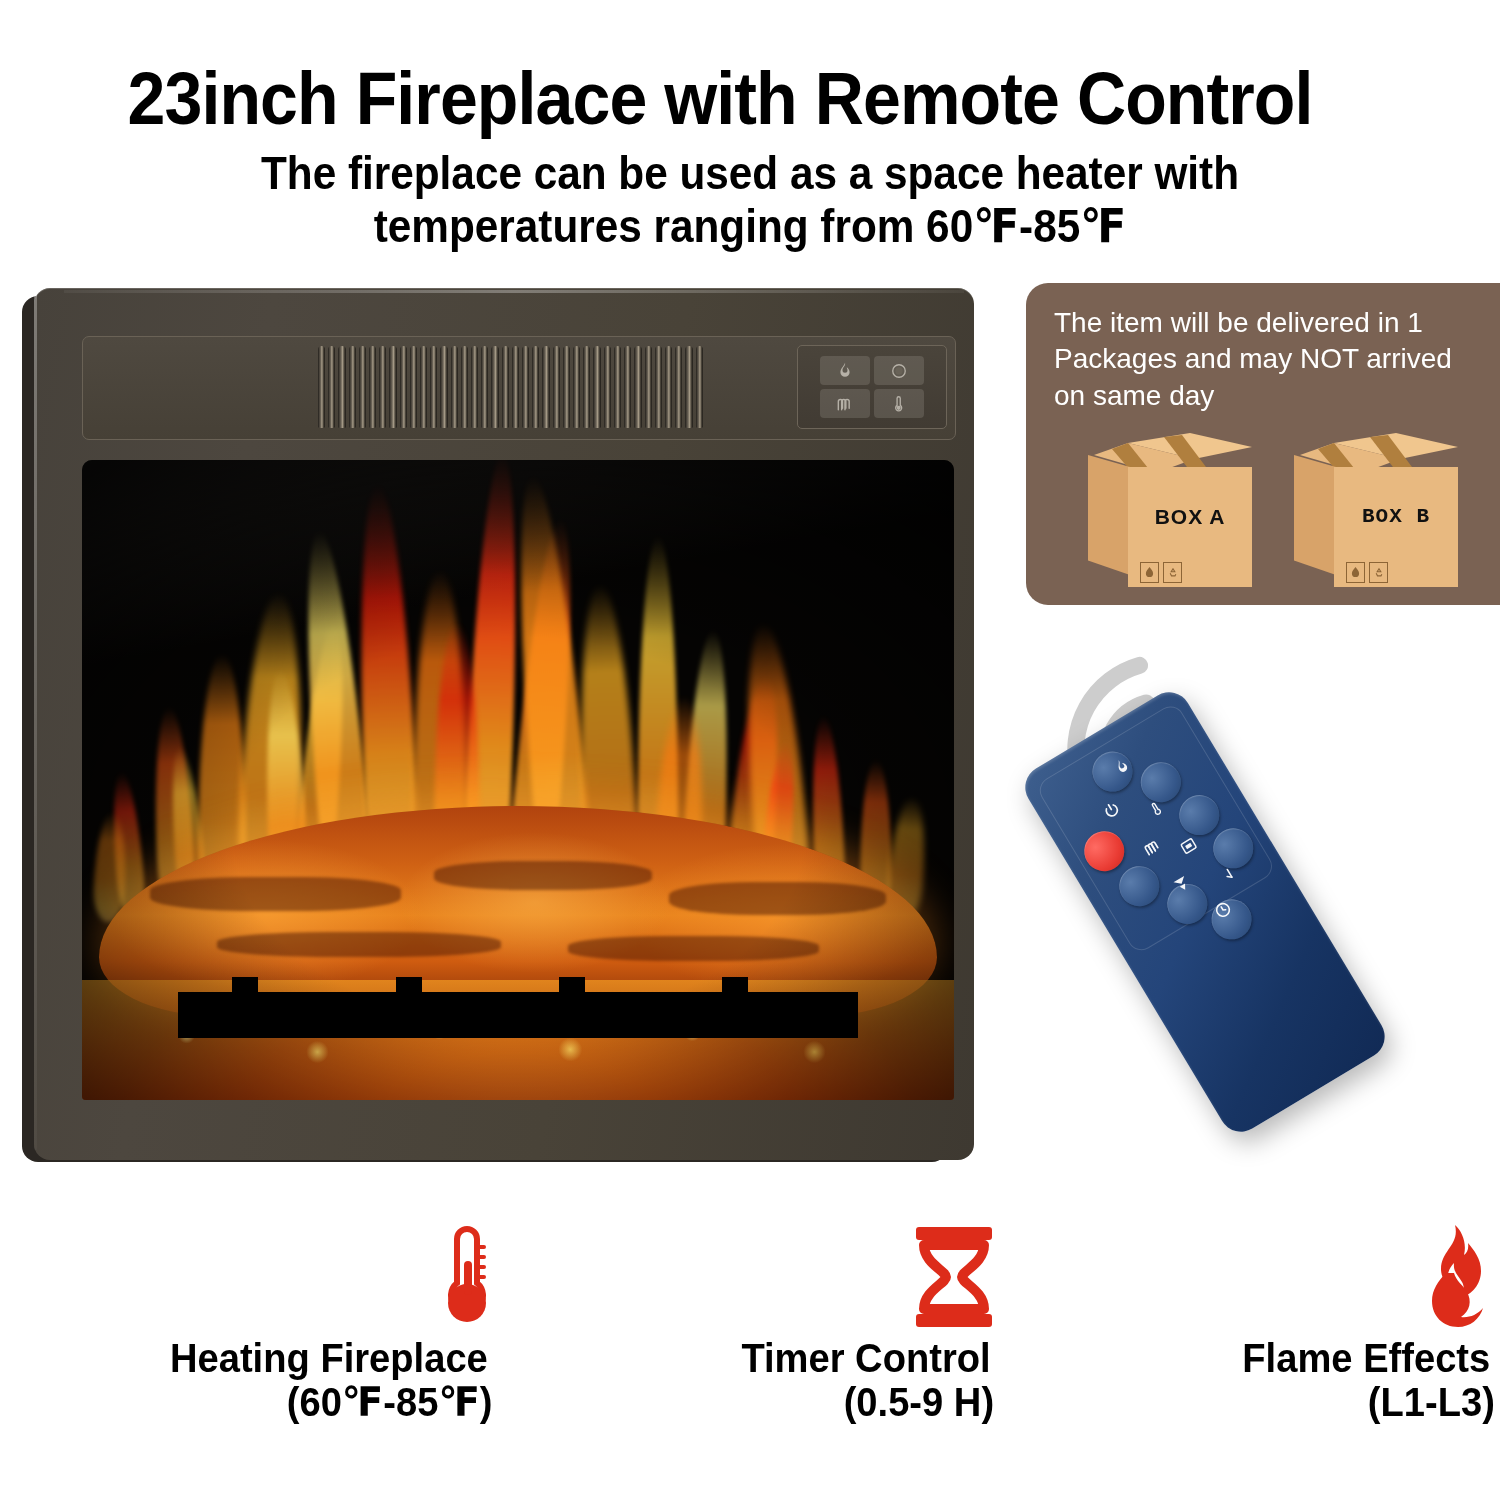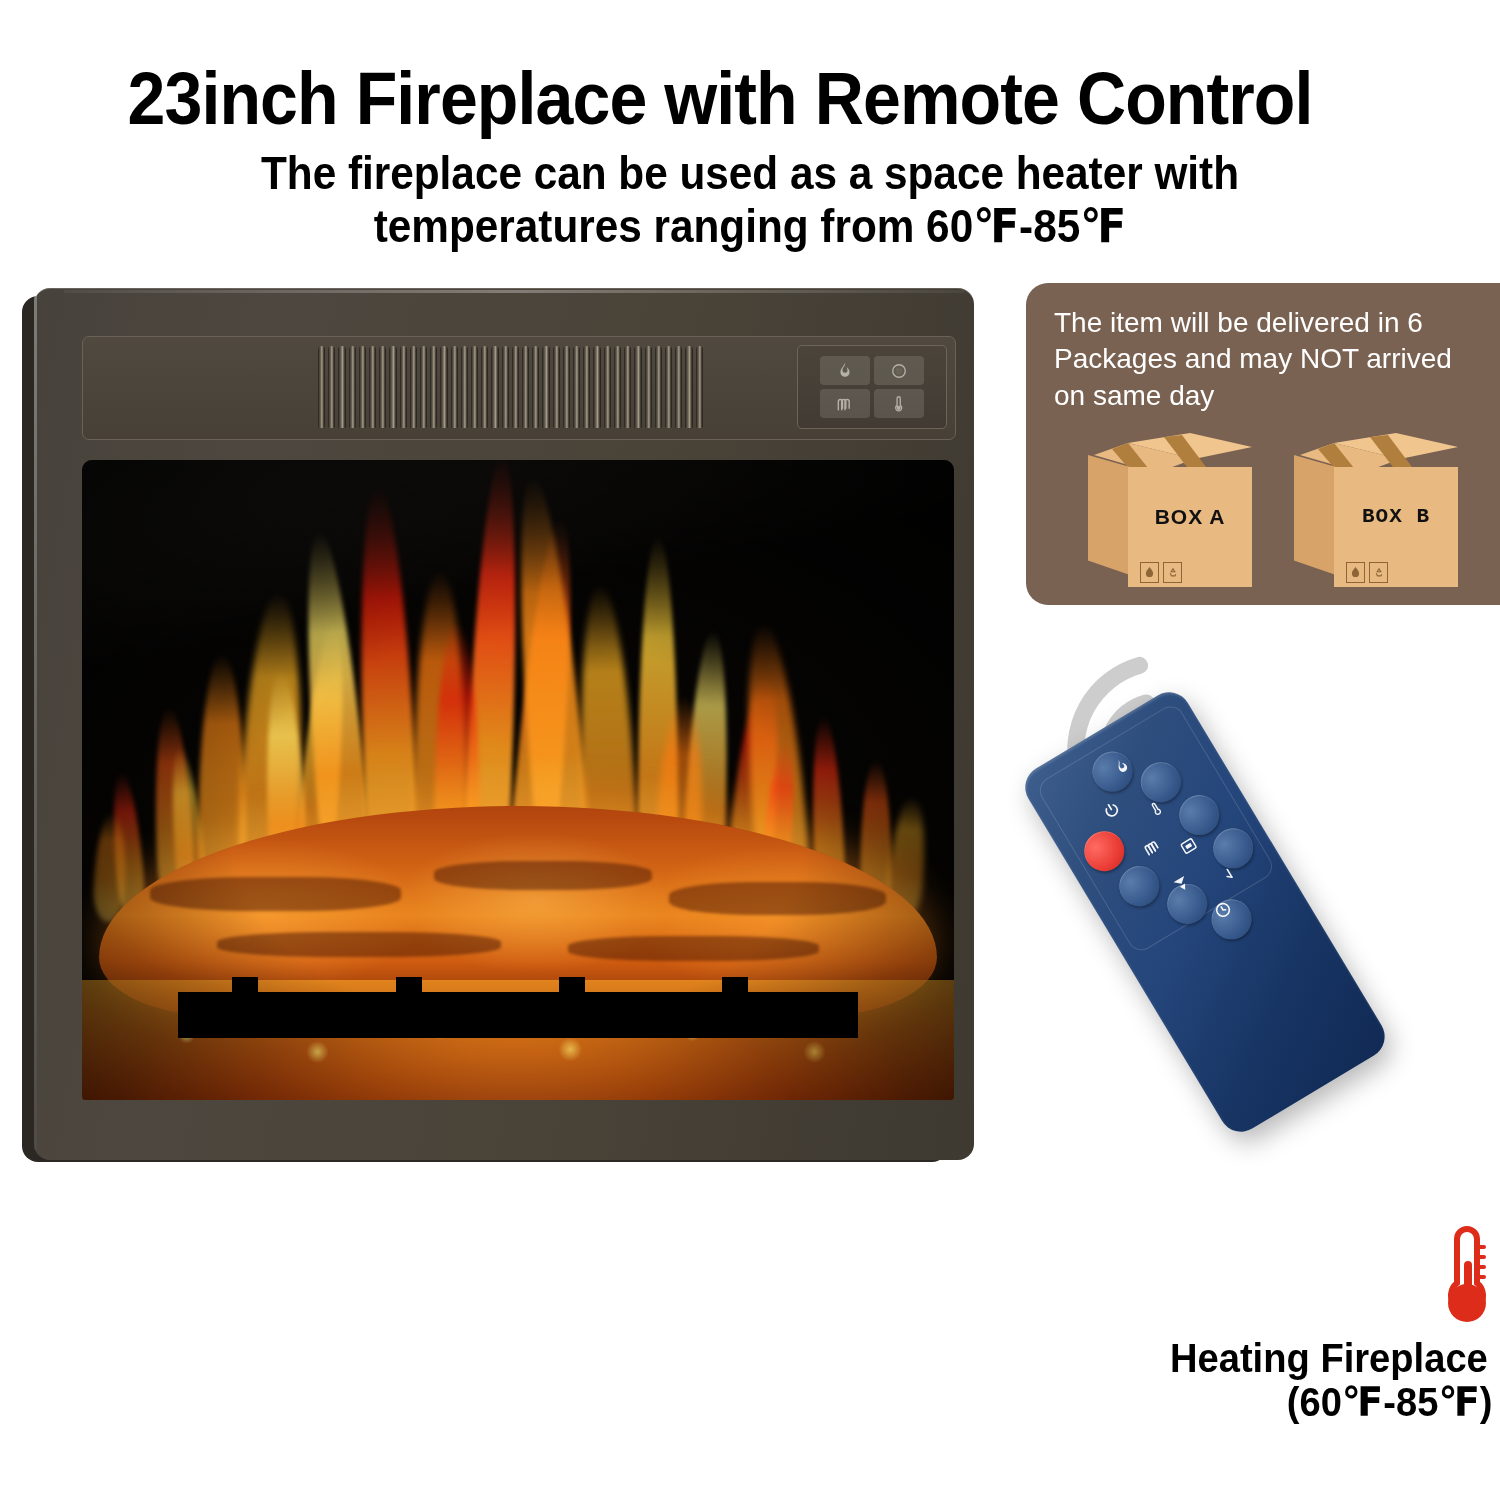--- a/index.html
+++ b/index.html
@@ -251,21 +251,21 @@
         <div class="grate-tab" style="left:80%"></div>
       </div>
       <div class="glass-tint"></div>
       <div class="win-vignette"></div>
     </div>
   </div>
   <div class="fp-edge-hl"></div>
 </div>
 
 <div id="notice">
-  <div id="notice-text">The item will be delivered in 6 Packages and may NOT arrived on same day</div>
+  <div id="notice-text">The item will be delivered in 1 Packages and may NOT arrived on same day</div>
 
   <div class="boxwrap" style="left:62px;">
     <svg class="bx-top" viewBox="0 0 158 44">
       <polygon points="34,10 96,0 158,14 100,26" fill="#f0c68e"></polygon>
       <polygon points="0,22 34,10 100,26 62,40" fill="#e8b980"></polygon>
       <polygon points="70,4 88,2 112,34 96,38" fill="#b07f3e"></polygon>
       <polygon points="18,16 34,10 58,40 42,44" fill="#b07f3e"></polygon>
     </svg>
     <div class="bx-side"></div>
     <div class="bx-front"></div>
@@ -379,15 +379,36 @@
             <path d="M42 36h8"></path>
             <path d="M42 46h8"></path>
             <path d="M42 56h8"></path>
           </g>
       </svg>
     </div>
     <div class="feat-l1">Heating Fireplace</div>
     <div class="feat-l2">(60℉-85℉)</div>
   </div>
 
-
+  <div class="feat">
+    <div class="feat-ico">
+      <svg width="92" height="112" viewBox="0 0 92 112">
+        <rect x="8" y="6" width="76" height="13" rx="3" fill="#DD2C1A"></rect>
+        <rect x="8" y="93" width="76" height="13" rx="3" fill="#DD2C1A"></rect>
+        <path d="M16 24h60c0 18-22 26-22 32s22 14 22 32H16c0-18 22-26 22-32S16 42 16 24z" fill="none" stroke="#DD2C1A" stroke-width="10" stroke-linejoin="round"></path>
+      </svg>
+    </div>
+    <div class="feat-l1">Timer Control</div>
+    <div class="feat-l2">(0.5-9 H)</div>
+  </div>
+
+  <div class="feat">
+    <div class="feat-ico">
+      <svg width="90" height="112" viewBox="0 0 90 112">
+        <path fill="#DD2C1A" d="M45 4c5 20-14 25-14 44 0 7 3 12 8 15-3-9 0-16 5-21-1 9 4 12 8 19 3 5 2 12-2 16 12-3 21-14 21-27 0-12-7-21-13-28 1 6-1 10-4 12 3-12-2-24-9-30z"></path>
+        <path fill="#DD2C1A" d="M36 52c-8 8-14 17-14 28 0 15 11 26 26 26 12 0 22-8 25-19-6 7-14 10-22 9 9-6 11-16 6-25-4-7-11-11-13-19-3 0-6 0-8 0z"></path>
+      </svg>
+    </div>
+    <div class="feat-l1">Flame Effects</div>
+    <div class="feat-l2">(L1-L3)</div>
+  </div>
 
 </div>
 
 </body></html>

